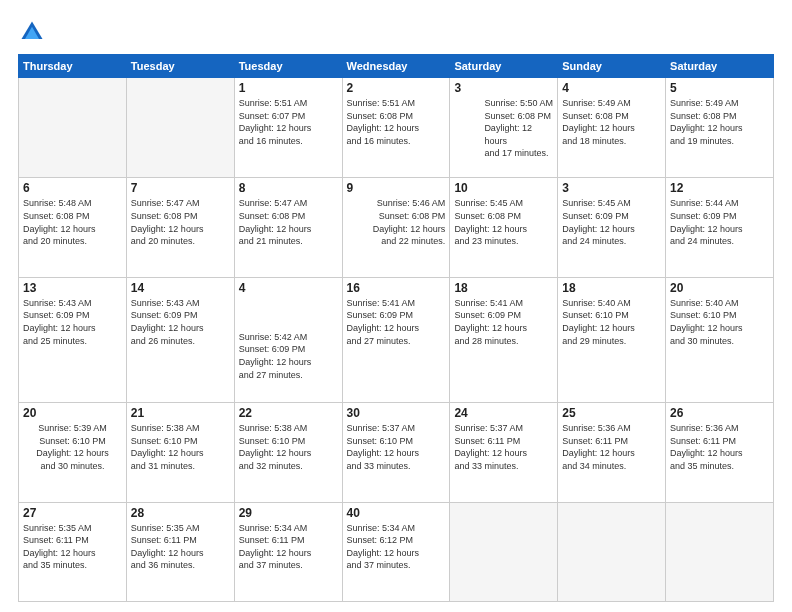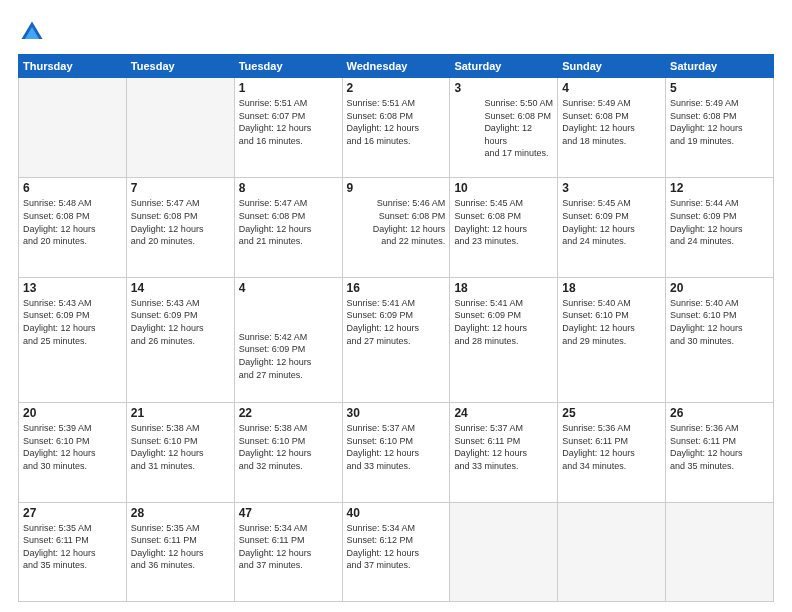--- a/index.html
+++ b/index.html
@@ -275,21 +275,21 @@
             <span class="day-num">20</span>
             <div class="day-info" style="white-space: pre-line;">Sunrise: 5:40 AM
 Sunset: 6:10 PM
 Daylight: 12 hours
 and 30 minutes.</div>
           </td>
         </tr>
         <tr class="week-row">
           <td>
             <span class="day-num">20</span>
-            <div class="day-info" style="white-space: pre-line;">Sunrise: 5:39 AM
+            <div class="day-info" style="white-space: pre-line; text-align: center;">Sunrise: 5:39 AM
 Sunset: 6:10 PM
 Daylight: 12 hours
 and 30 minutes.</div>
           </td>
           <td>
             <span class="day-num">21</span>
             <div class="day-info" style="white-space: pre-line;">Sunrise: 5:38 AM
 Sunset: 6:10 PM
 Daylight: 12 hours
 and 31 minutes.</div>
@@ -339,21 +339,21 @@
 and 35 minutes.</div>
           </td>
           <td>
             <span class="day-num">28</span>
             <div class="day-info" style="white-space: pre-line;">Sunrise: 5:35 AM
 Sunset: 6:11 PM
 Daylight: 12 hours
 and 36 minutes.</div>
           </td>
           <td>
-            <span class="day-num">47</span>
+            <span class="day-num">29</span>
             <div class="day-info" style="white-space: pre-line;">Sunrise: 5:34 AM
 Sunset: 6:11 PM
 Daylight: 12 hours
 and 37 minutes.</div>
           </td>
           <td>
             <span class="day-num">40</span>
             <div class="day-info" style="white-space: pre-line;">Sunrise: 5:34 AM
 Sunset: 6:12 PM
 Daylight: 12 hours

